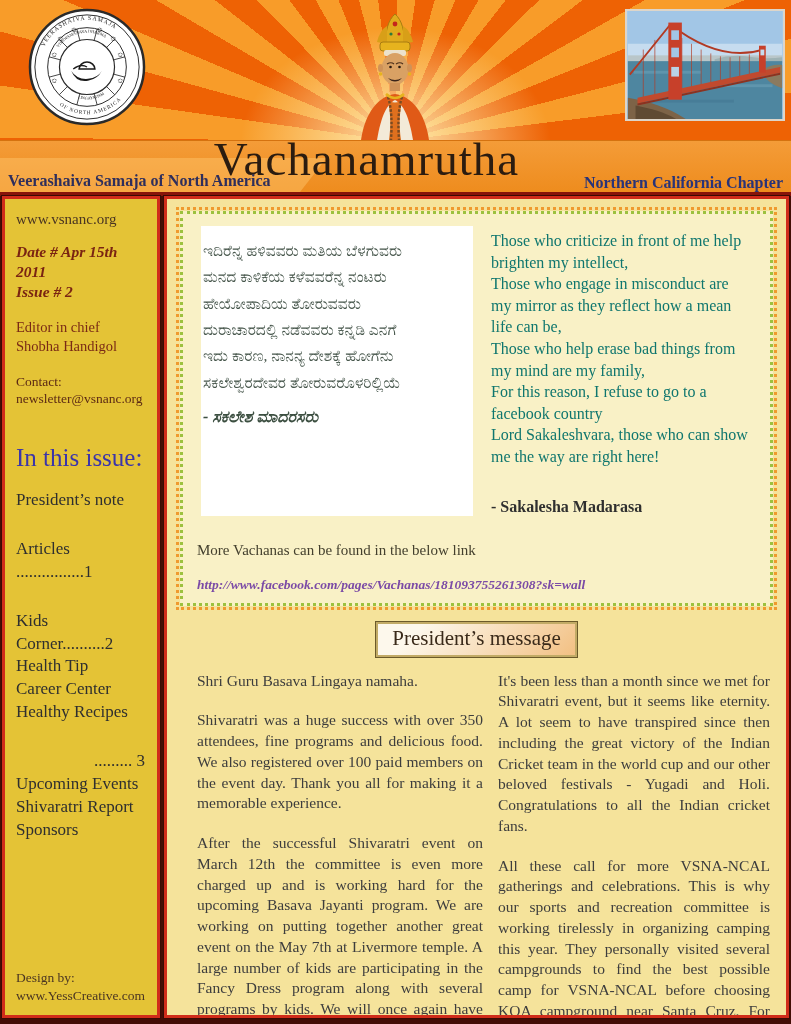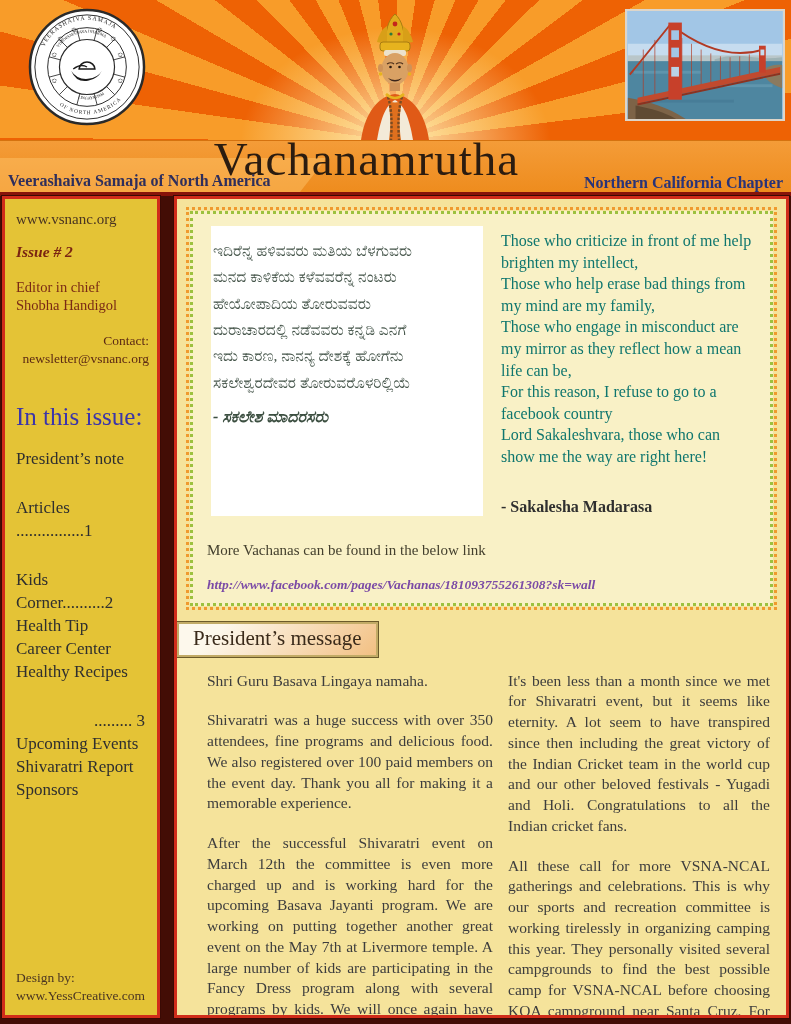--- a/index.html
+++ b/index.html
@@ -24,29 +24,29 @@
   .org-left { position:absolute; left:8px; top:172px; font-weight:bold; font-size:16px; color:#2e2e5c; }
   .org-right { position:absolute; right:8px; top:174px; font-weight:bold; font-size:16px; color:#283379; }
 
   .logo { position:absolute; left:28px; top:8px; width:118px; height:118px; }
   .deity { position:absolute; left:347px; top:12px; width:96px; height:128px; }
   .bridge { position:absolute; right:6px; top:9px; width:160px; height:112px;
             border:2px solid #ddd5c9; background:#a8cbe8; }
 
   
   .body-wrap { position:absolute; top:196px; left:0; width:791px; height:828px;
-               display:flex; gap:14px; padding:0 2px 6px 2px; }
+               display:flex; gap:4px; padding:0 2px 6px 2px; }
 
   .sidebar { width:158px; flex:0 0 158px; background:#e4c336;
              border:3px solid #d02c1a; box-shadow:0 0 0 1px #3a0a04;
              padding:12px 8px 10px 11px; display:flex; flex-direction:column; }
   .sb-site { font-size:15px; color:#4a3522; margin-bottom:14px; }
   .sb-date { font-style:italic; font-weight:bold; font-size:15.5px; color:#7a2412; line-height:1.3; margin-bottom:16px; }
   .sb-editor { font-size:14.5px; color:#7a2a15; line-height:1.25; margin-bottom:18px; }
-  .sb-contact { font-size:13.5px; color:#5c2a14; line-height:1.3;text-align:right; }
+  .sb-contact { font-size:13.5px; color:#5c2a14; line-height:1.3; }
   .sb-issue-head { margin-top:36px; font-size:25px; color:#3b35aa; margin-bottom:17px; }
   .toc-item { font-size:17px; color:#2f2f2f; line-height:1.35; }
   .toc-item.gap { margin-top:26px; }
   .toc-item.right { text-align:right; padding-right:4px; }
   .sb-design { margin-top:auto; font-size:13.5px; color:#4a3522; line-height:1.35; }
 
   .main { flex:1; background:#f5e39b; border:3px solid #d02c1a; box-shadow:0 0 0 1px #3a0a04;
           overflow:hidden; }
 
   
@@ -57,21 +57,21 @@
   .kannada-line { font-size:15.5px; color:#46564b; line-height:1.7; }
   .kannada-attr { font-size:16px; color:#3c4f41; font-weight:bold; font-style:italic; margin-top:12px; }
   .english-box { flex:1; padding:4px 6px 0 18px; }
   .english-line { font-size:16px; color:#0f766e; line-height:1.35; }
   .english-attr { font-size:16px; color:#2f2f2f; font-weight:bold; margin-top:30px; }
   .more-block { margin-top:26px; }
   .more-text { font-size:15px; color:#44402e; }
   .more-link { font-size:13.5px; font-weight:bold; font-style:italic; color:#7b4ba6; text-decoration:none; display:inline-block; margin-top:18px; }
 
   
-  .pm-head-row { text-align:left; margin-top:12px; }
+  .pm-head-row { text-align:center; margin-top:12px; }
   .pm-heading { display:inline-block; padding:2px 14px 4px; font-size:21px; color:#3a2a1a;
                 background:linear-gradient(135deg,#fdf8ec 20%,#f2c083);
                 border:2px solid #c2ab66; box-shadow:0 0 0 1px #6b5a2a; }
   .pm-cols { display:flex; gap:15px; padding:14px 16px 0 30px; }
   .pm-col { font-size:15.5px; color:#3d3d3d; line-height:1.34; text-align:justify; }
   .pm-col-left { flex:0 0 286px; }
   .pm-col-right { flex:1; }
   .pm-col p { margin:0 0 19px; }
 </style>
 </head>
@@ -208,20 +208,21 @@
     <div class="nl-title">Vachanamrutha</div>
     <div class="org-left">Veerashaiva Samaja of North America</div>
     <div class="org-right">Northern California Chapter</div>
   </div>
 
   <div class="body-wrap">
 
     <div class="sidebar">
       <div class="sb-site">www.vsnanc.org</div>
       <div class="sb-date">
+        <div>Date # Apr 15th 2011</div>
         <div>Issue # 2</div>
       </div>
       <div class="sb-editor">
         <div>Editor in chief</div>
         <div>Shobha Handigol</div>
       </div>
       <div class="sb-contact">
         <div>Contact:</div>
         <div>newsletter@vsnanc.org</div>
       </div>
@@ -254,22 +255,22 @@
                 <div class="kannada-line">ಮನದ ಕಾಳಿಕೆಯ ಕಳೆವವರೆನ್ನ ನಂಟರು</div>
                 <div class="kannada-line">ಹೇಯೋಪಾದಿಯ ತೋರುವವರು</div>
                 <div class="kannada-line">ದುರಾಚಾರದಲ್ಲಿ ನಡೆವವರು ಕನ್ನಡಿ ಎನಗೆ</div>
                 <div class="kannada-line">ಇದು ಕಾರಣ, ನಾನನ್ಯ ದೇಶಕ್ಕೆ ಹೋಗೆನು</div>
                 <div class="kannada-line">ಸಕಲೇಶ್ವರದೇವರ ತೋರುವರೊಳರಿಲ್ಲಿಯೆ</div>
                 <div class="kannada-attr">- ಸಕಲೇಶ ಮಾದರಸರು</div>
               </div>
             <div class="english-box">
               <div>
                   <div class="english-line">Those who criticize in front of me help brighten my intellect,</div>
+                  <div class="english-line">Those who engage in misconduct are my mirror as they reflect how a mean life can be,</div>
                   <div class="english-line">Those who help erase bad things from my mind are my family,</div>
-                  <div class="english-line">Those who engage in misconduct are my mirror as they reflect how a mean life can be,</div>
                   <div class="english-line">For this reason, I refuse to go to a facebook country</div>
                   <div class="english-line">Lord Sakaleshvara, those who can show me the way are right here!</div>
                 </div>
               <div class="english-attr">- Sakalesha Madarasa</div>
             </div>
           </div>
           <div class="more-block">
             <div class="more-text">More Vachanas can be found in the below link</div>
             <a class="more-link" href="#">http://www.facebook.com/pages/Vachanas/181093755261308?sk=wall</a>
           </div>

